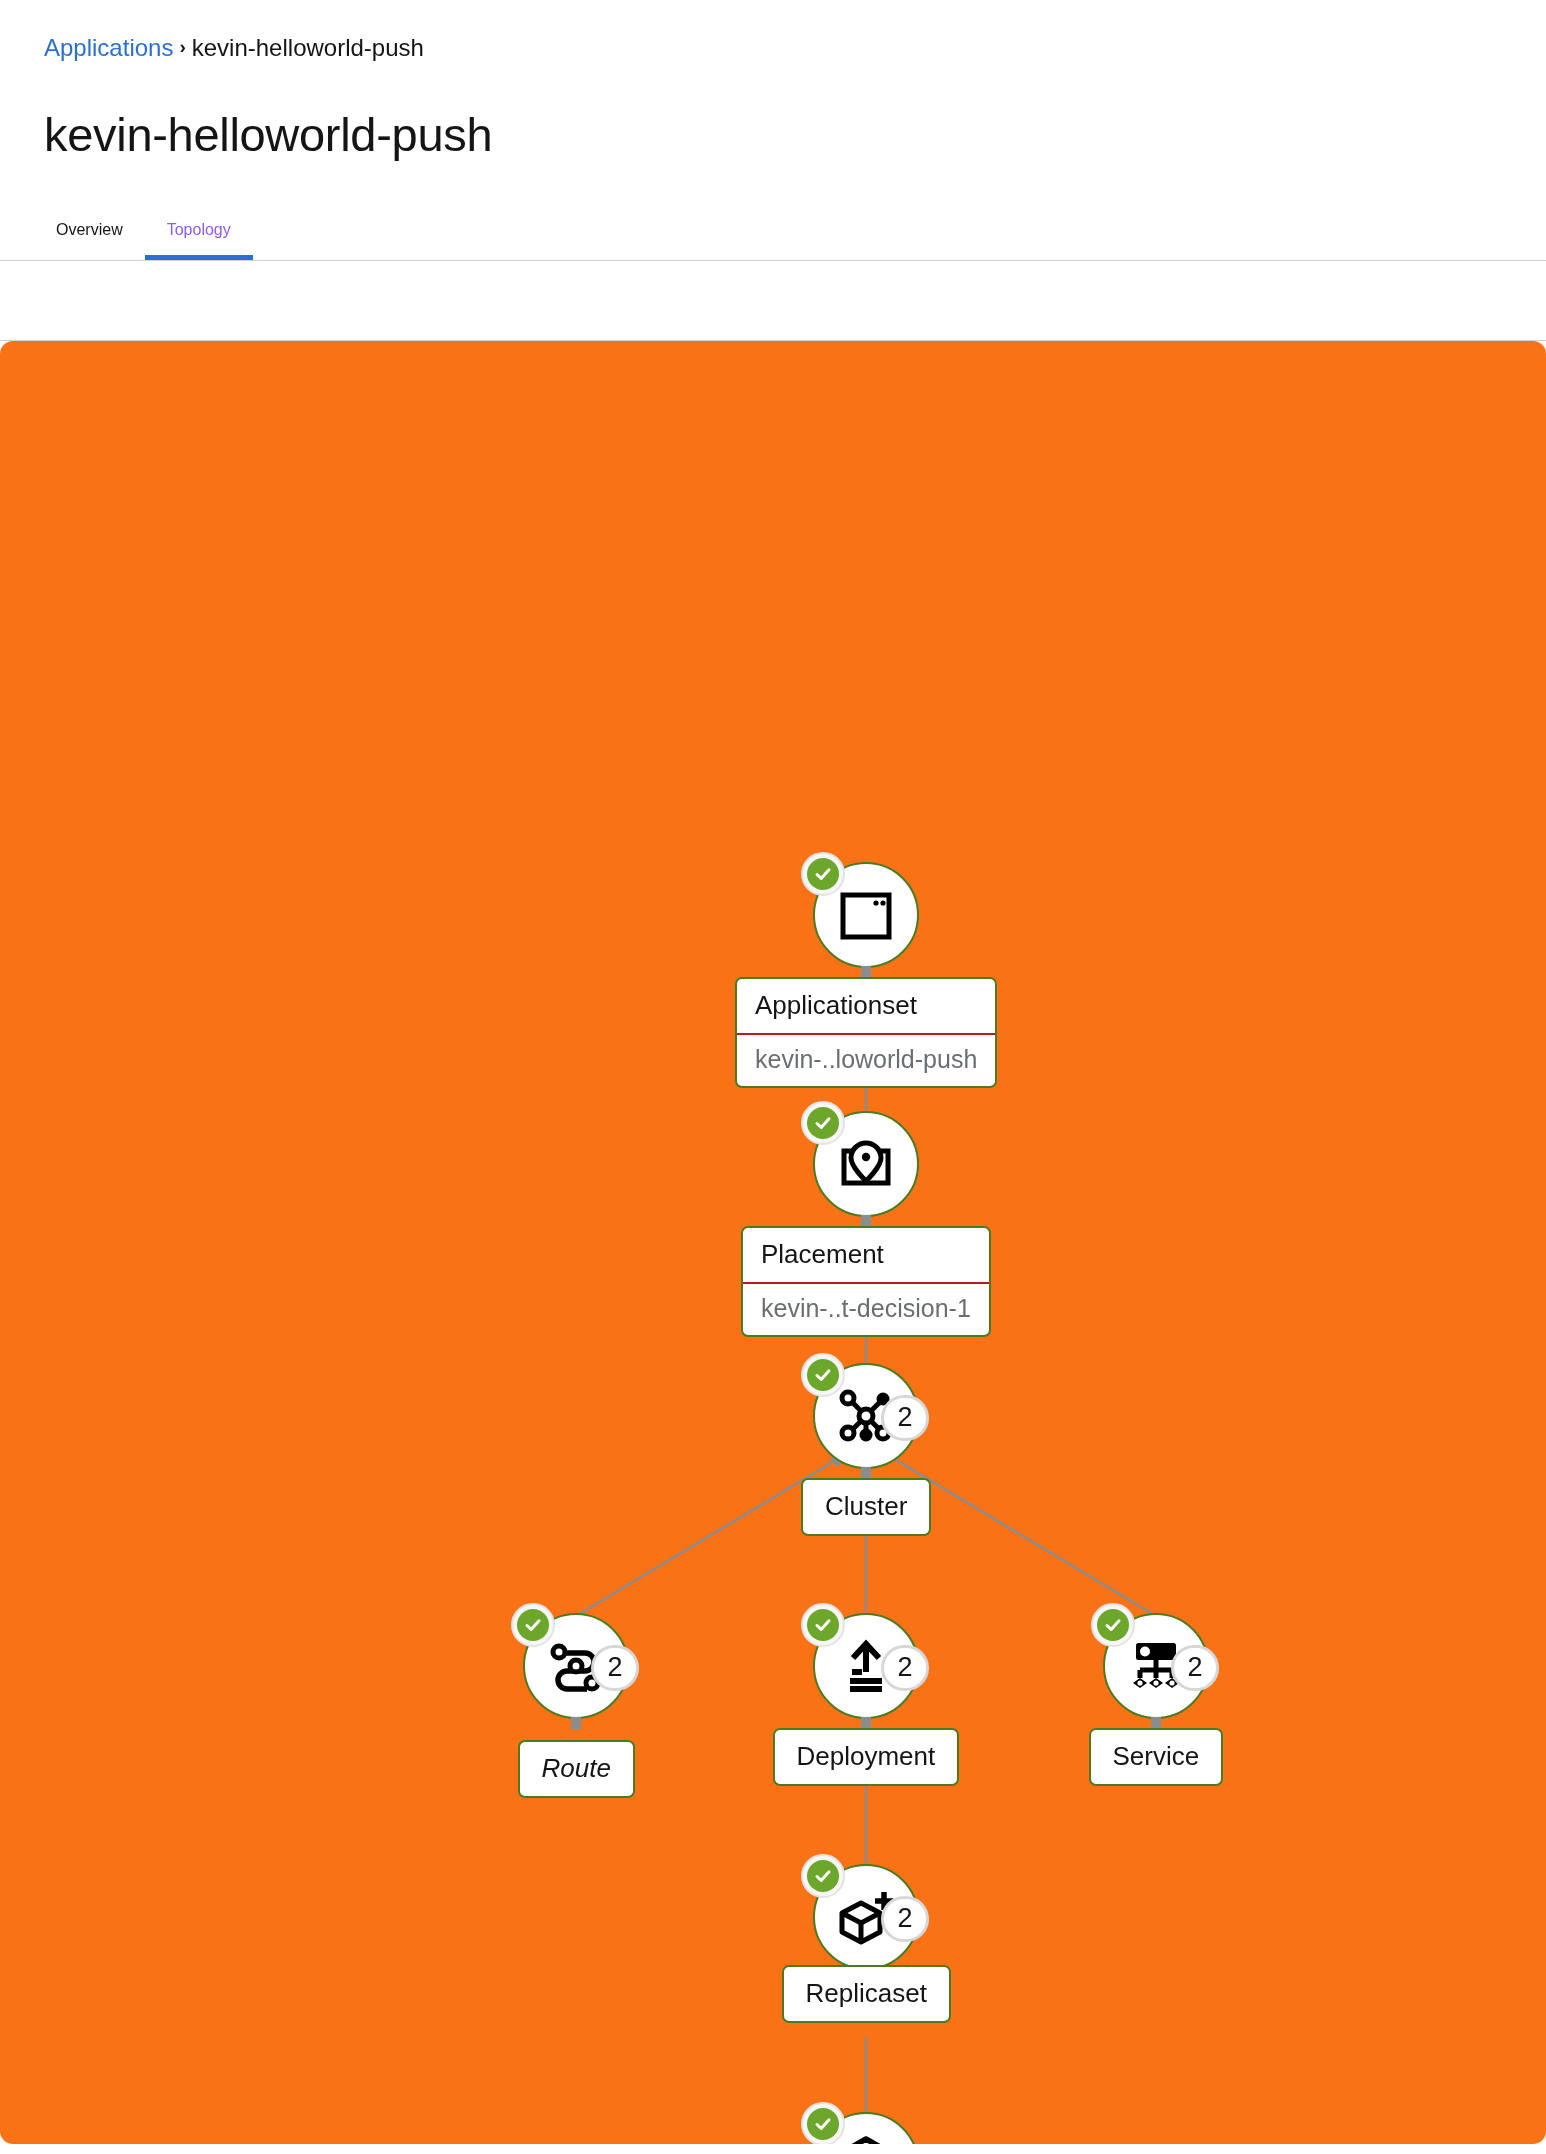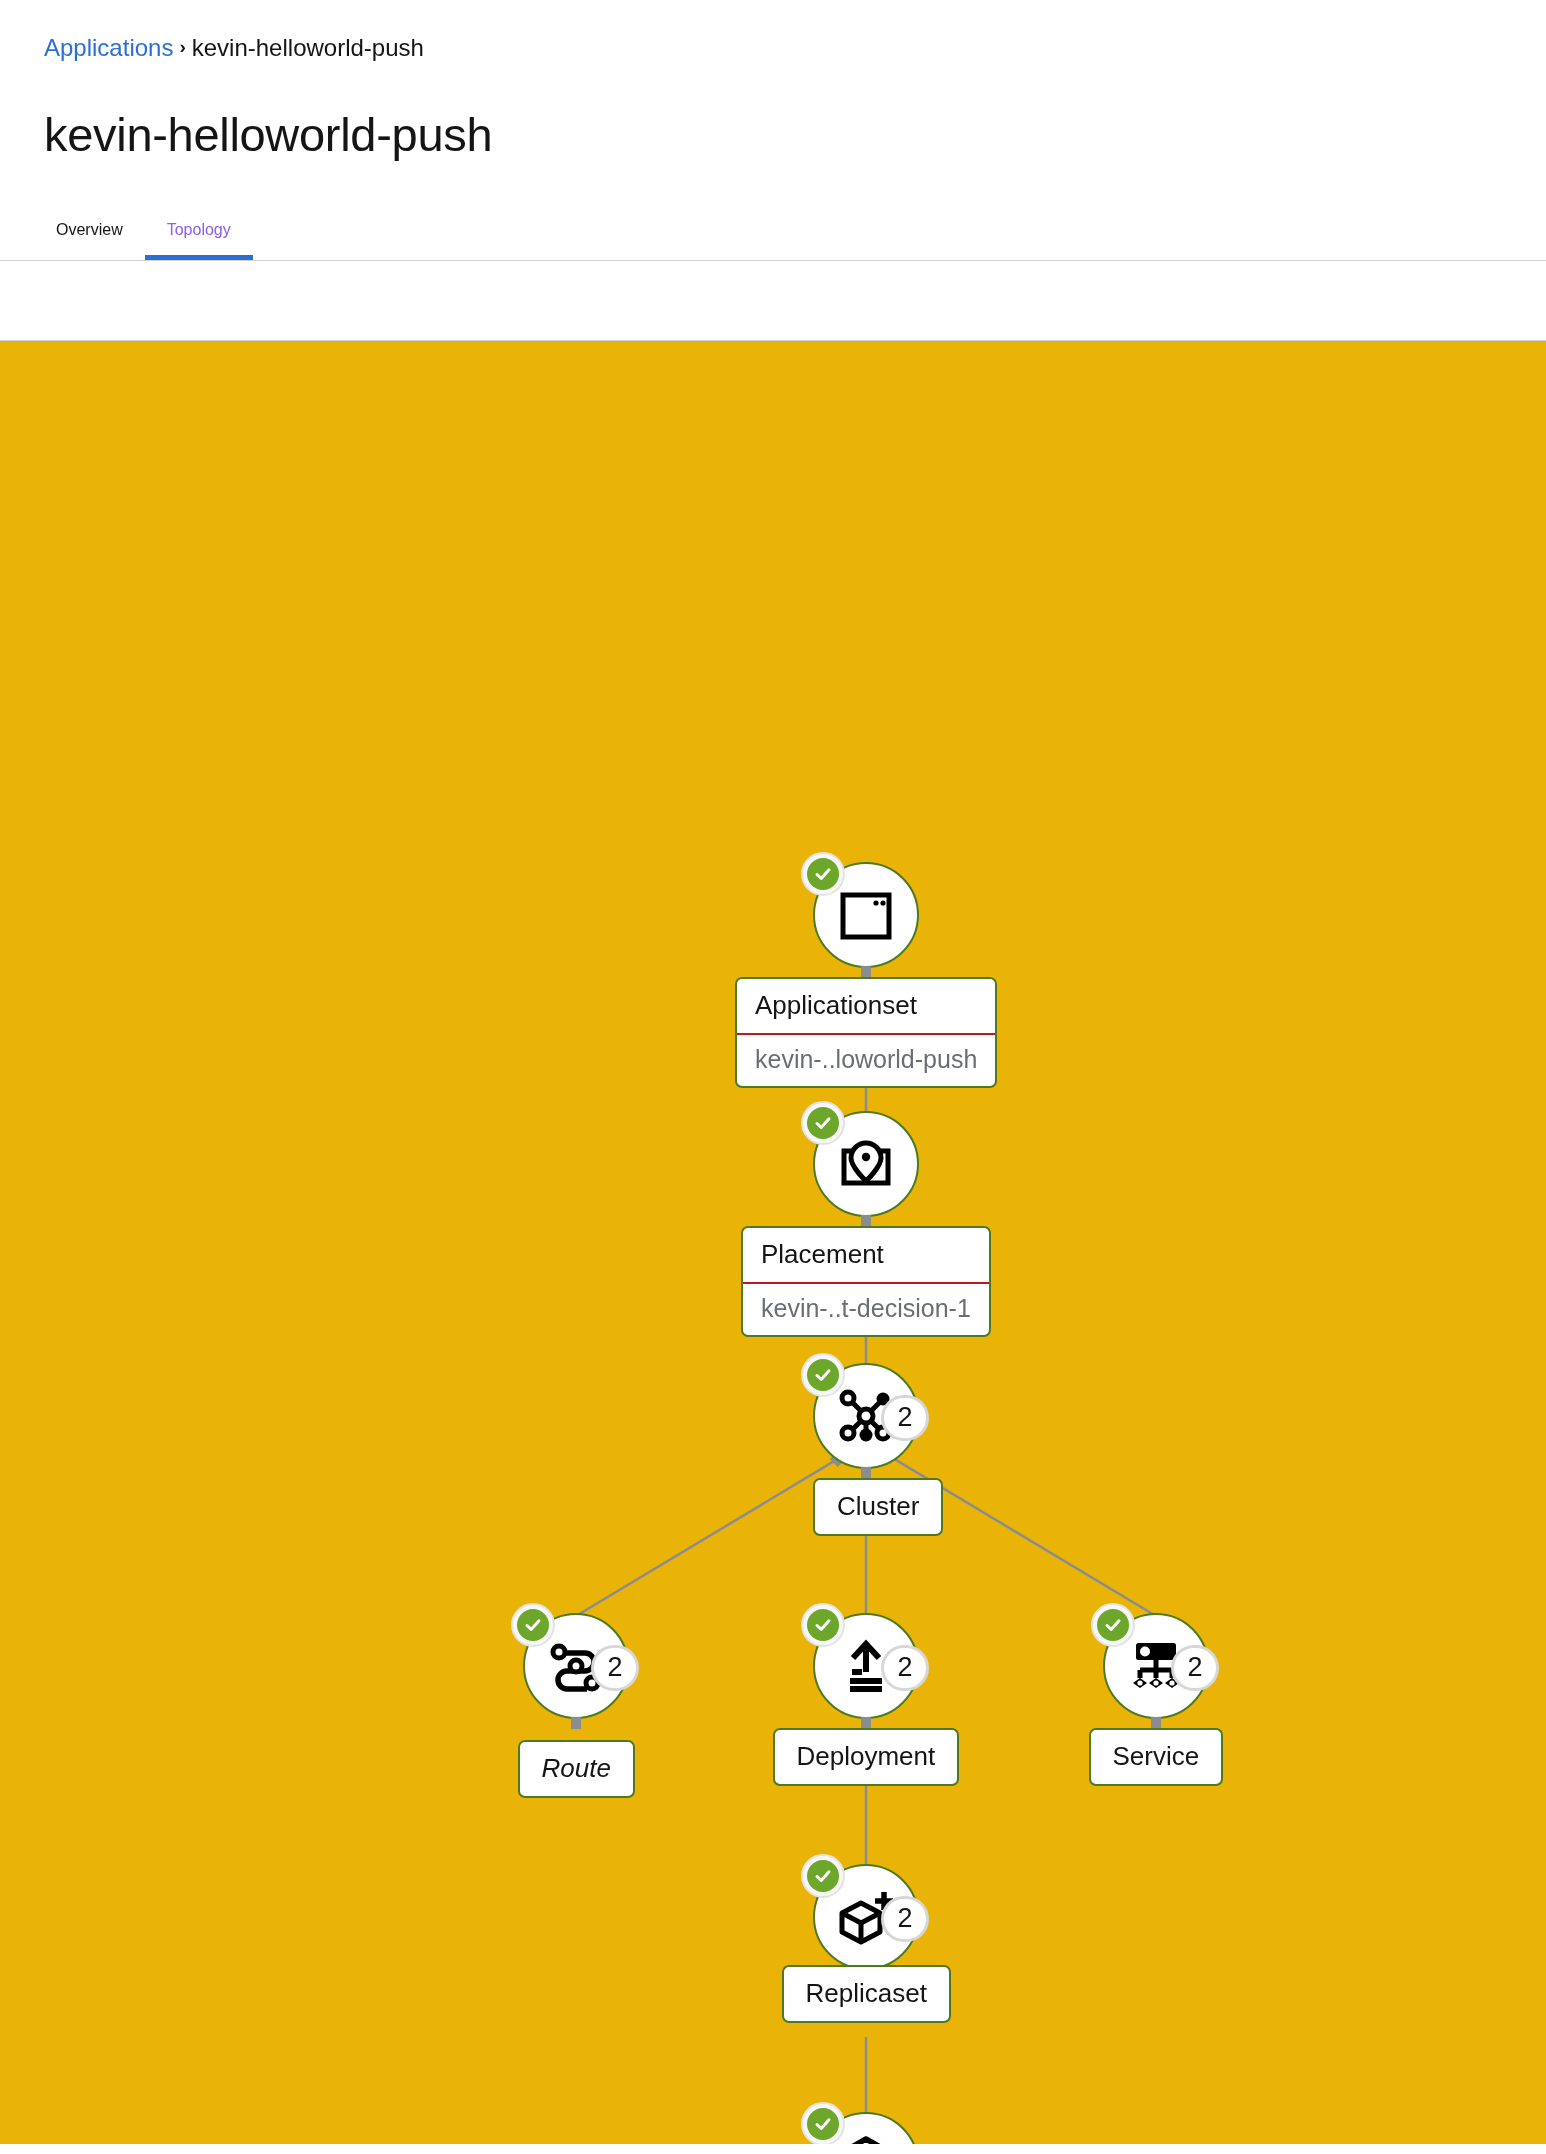--- a/index.html
+++ b/index.html
@@ -75,24 +75,25 @@
 
   .toolbar-strip {
     background: #ffffff;
     height: 80px;
     border-bottom: 1px solid #d2d2d2;
   }
 
   
   .topology-canvas {
     position: relative;
-    background: #eab308;
+    background: #f97316;
     width: 1546px;
     height: 1803px;
     overflow: hidden;
+    border-radius: 13px;
   }
   .topology-svg {
     position: absolute;
     top: 0; left: 0;
     width: 1546px;
     height: 1803px;
   }
   .node-layer {
     position: absolute;
     top: 0; left: 0;
@@ -328,21 +329,21 @@
           <div class="status-badge">
             <span class="dot">
               <svg width="20" height="20" viewBox="0 0 20 20">
     <path d="M4 10.5 L8.2 14.4 L16 5.8" fill="none" stroke="#fff" stroke-width="3" stroke-linecap="round" stroke-linejoin="round"></path>
   </svg>
             </span>
           </div>
           <div class="count-badge">2</div>
         </div>
         <div class="stub"></div>
-        <div class="node-label-box centered" style="left: -65px; top: 62px; margin-left: 12px;">
+        <div class="node-label-box centered" style="left: -65px; top: 62px;">
           <div class="lbl-title">Cluster</div>
         </div>
       </div>
       <div class="topo-node" style="left: 576px; top: 1325px;">
         <div class="node-circle-wrap">
           <div class="stack-arc a3"></div>
           <div class="stack-arc a2"></div>
           <div class="stack-arc a1"></div>
           <div class="node-circle"></div>
           <div class="node-icon">

